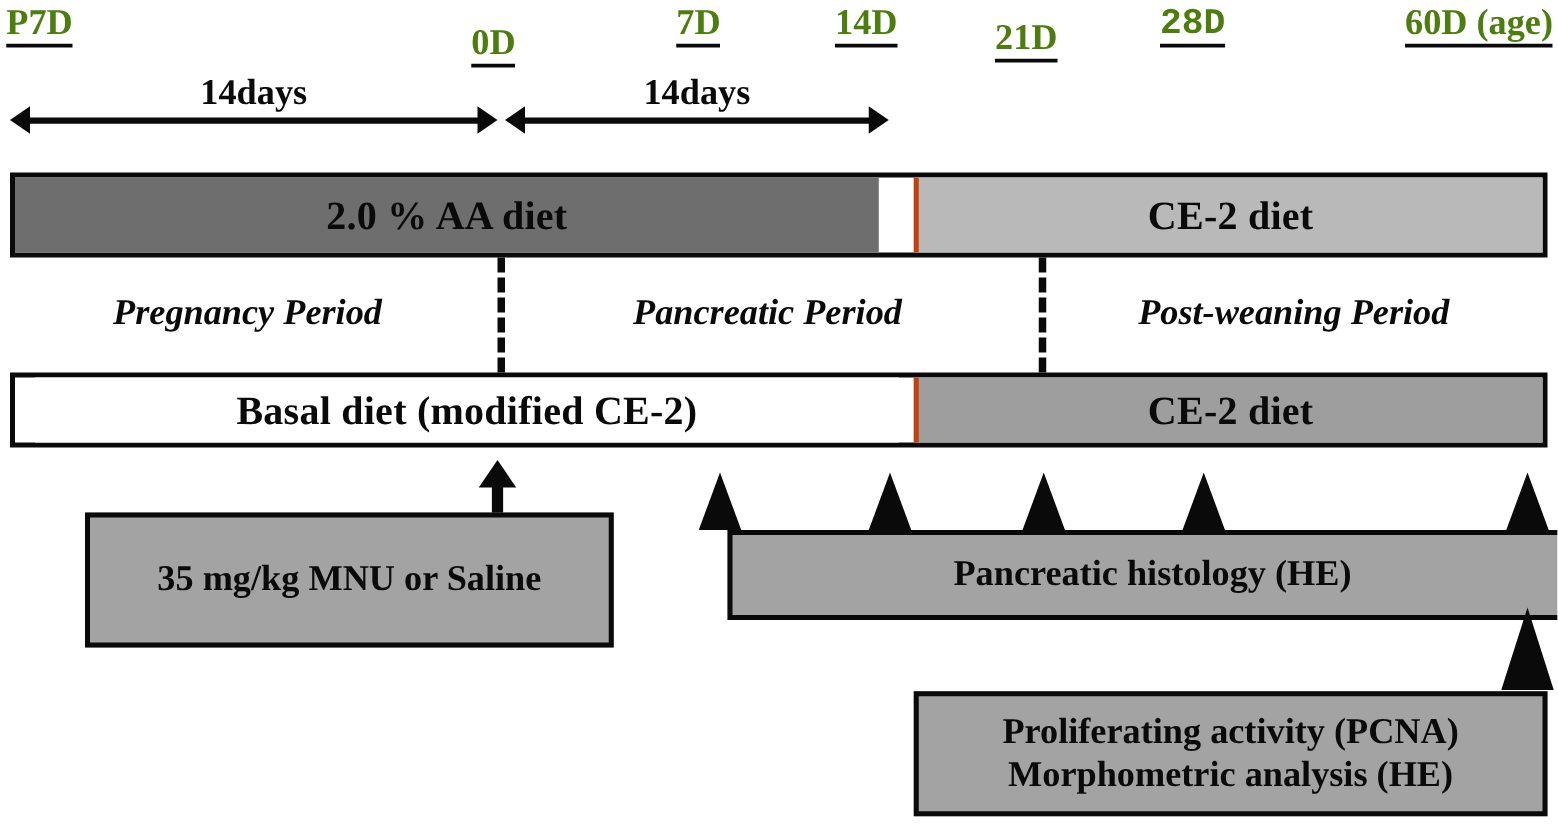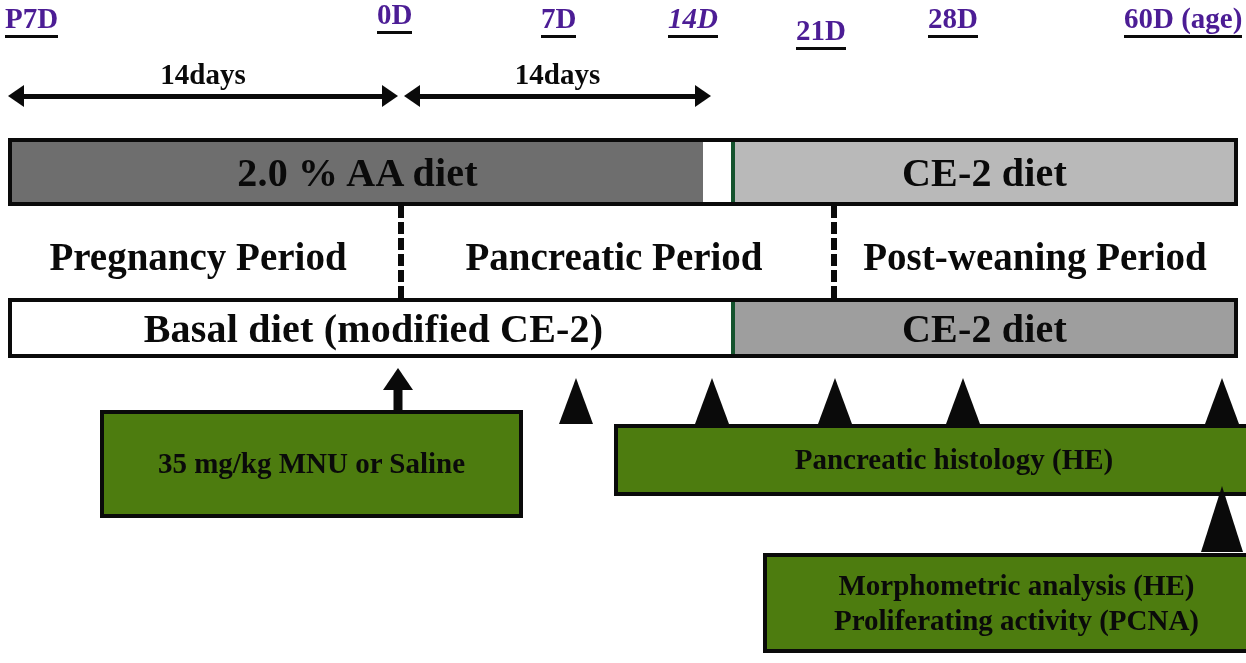--- a/index.html
+++ b/index.html
@@ -15,21 +15,21 @@
     font-family: "Liberation Serif", "DejaVu Serif", serif;
     overflow: hidden;
   }
 
   
   .tick-label {
     position: absolute;
     font-weight: bold;
     font-size: 29px;
     line-height: 1;
-    color: #4c1d95;
+    color: #4d7c0f;
     white-space: nowrap;
     border-bottom: 3px solid #0a0a0a;
     padding-bottom: 2px;
   }
 
   
   .span-arrow {
     position: absolute;
     height: 8px;
   }
@@ -77,59 +77,59 @@
   }
   .bar-seg {
     position: absolute;
     top: 0;
     bottom: 0;
     display: flex;
     align-items: center;
     justify-content: center;
   }
   .bar-seg + .bar-seg {
-    border-left: 4px solid #14532d;
+    border-left: 4px solid #c2410c;
     margin-left: 28px;
   }
   .bar-text {
-    font-size: 40px;
+    font-size: 32px;
     font-weight: bold;
     color: #0a0a0a;
     white-space: nowrap;
     letter-spacing: 0.2px;
   }
 
   
   .dashed-divider {
     position: absolute;
     width: 0;
     border-left: 6px dashed #0a0a0a;
   }
 
   
   .period-label {
     position: absolute;
-    font-size: 39px;
+    font-size: 29px;
     font-weight: bold;
     color: #0a0a0a;
     white-space: nowrap;
     text-align: center;
+    font-style: italic;
   }
 
   
   .callout {
     position: absolute;
     border: 4px solid #0a0a0a;
-    background: #4d7c0f;
+    background: #a3a3a3;
     box-sizing: border-box;
     display: flex;
     flex-direction: column;
     align-items: center;
     justify-content: center;
-    margin-left: 32px;
   }
   .callout-line {
     font-size: 29px;
     font-weight: bold;
     color: #0a0a0a;
     white-space: nowrap;
     line-height: 1.22;
   }
 
   
@@ -172,25 +172,25 @@
     transform: translateX(-21px);
   }
 </style>
 </head>
 <body>
 
 <div id="canvas">
 
   <div>
     <div class="tick-label" style="left:5px;top:4px;">P7D</div>
-    <div class="tick-label" style="left:377px;top:0;">0D</div>
+    <div class="tick-label" style="left:377px;top:20px;">0D</div>
     <div class="tick-label" style="left:541px;top:4px;">7D</div>
-    <div class="tick-label" style="left:668px;top:4px;font-style:italic;">14D</div>
+    <div class="tick-label" style="left:668px;top:4px;">14D</div>
     <div class="tick-label" style="left:796px;top:16px;">21D</div>
-    <div class="tick-label" style="left:928px;top:4px;">28D</div>
+    <div class="tick-label" style="left:928px;top:4px;font-family:Liberation Mono, monospace;">28D</div>
     <div class="tick-label" style="left:1124px;top:4px;">60D (age)</div>
   </div>
 
   <div class="span-label" style="left:8px;width:390px;top:58px;">14days</div>
   <div class="span-arrow" style="left:8px;width:390px;top:92px;">
     <div class="head left"></div>
     <div class="shaft"></div>
     <div class="head right"></div>
   </div>
 
@@ -241,17 +241,17 @@
     <div class="tri-marker" style="left:963px;top:378px;"></div>
     <div class="tri-marker" style="left:1222px;top:378px;"></div>
   </div>
 
   <div class="callout" style="left:582px;top:424px;width:680px;height:72px;">
     <span class="callout-line">Pancreatic histology (HE)</span>
   </div>
 
   <div class="tri-marker tall" style="left:1222px;top:486px;"></div>
   <div class="callout" style="left:731px;top:553px;width:507px;height:100px;">
+    <span class="callout-line">Proliferating activity (PCNA)</span>
     <span class="callout-line">Morphometric analysis  (HE)</span>
-    <span class="callout-line">Proliferating activity (PCNA)</span>
   </div>
 
 </div>
 
 </body></html>

